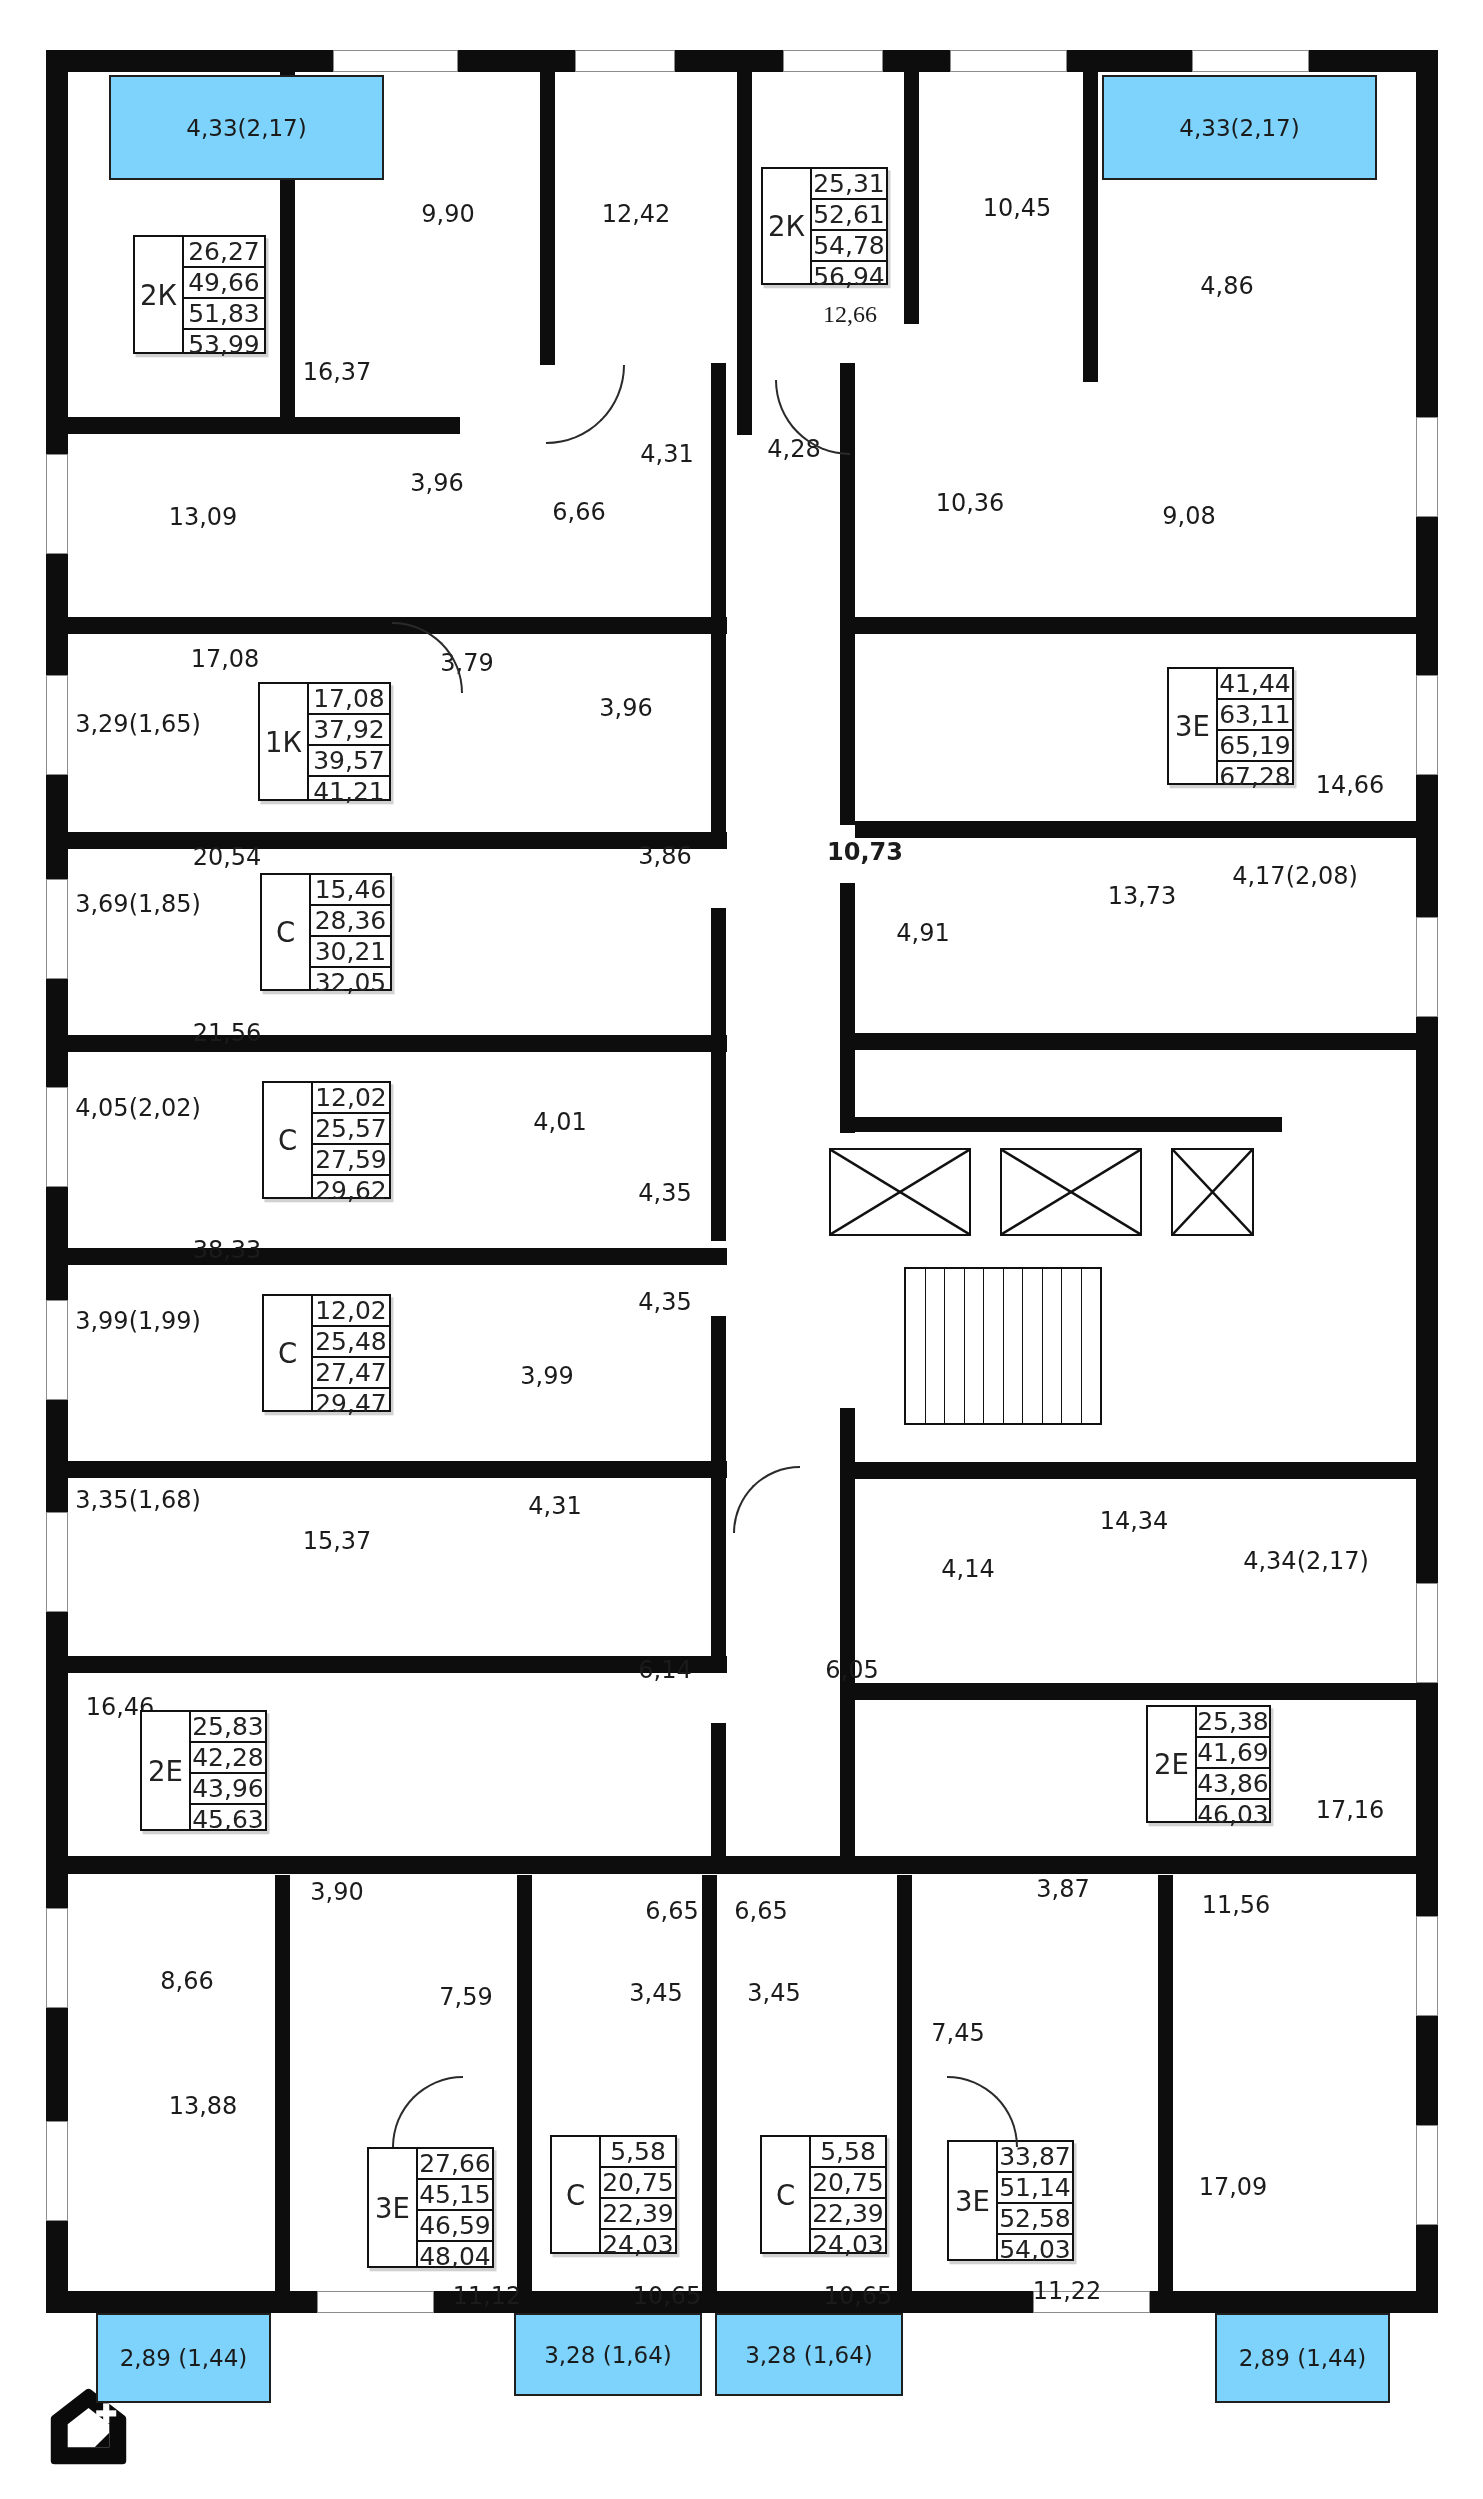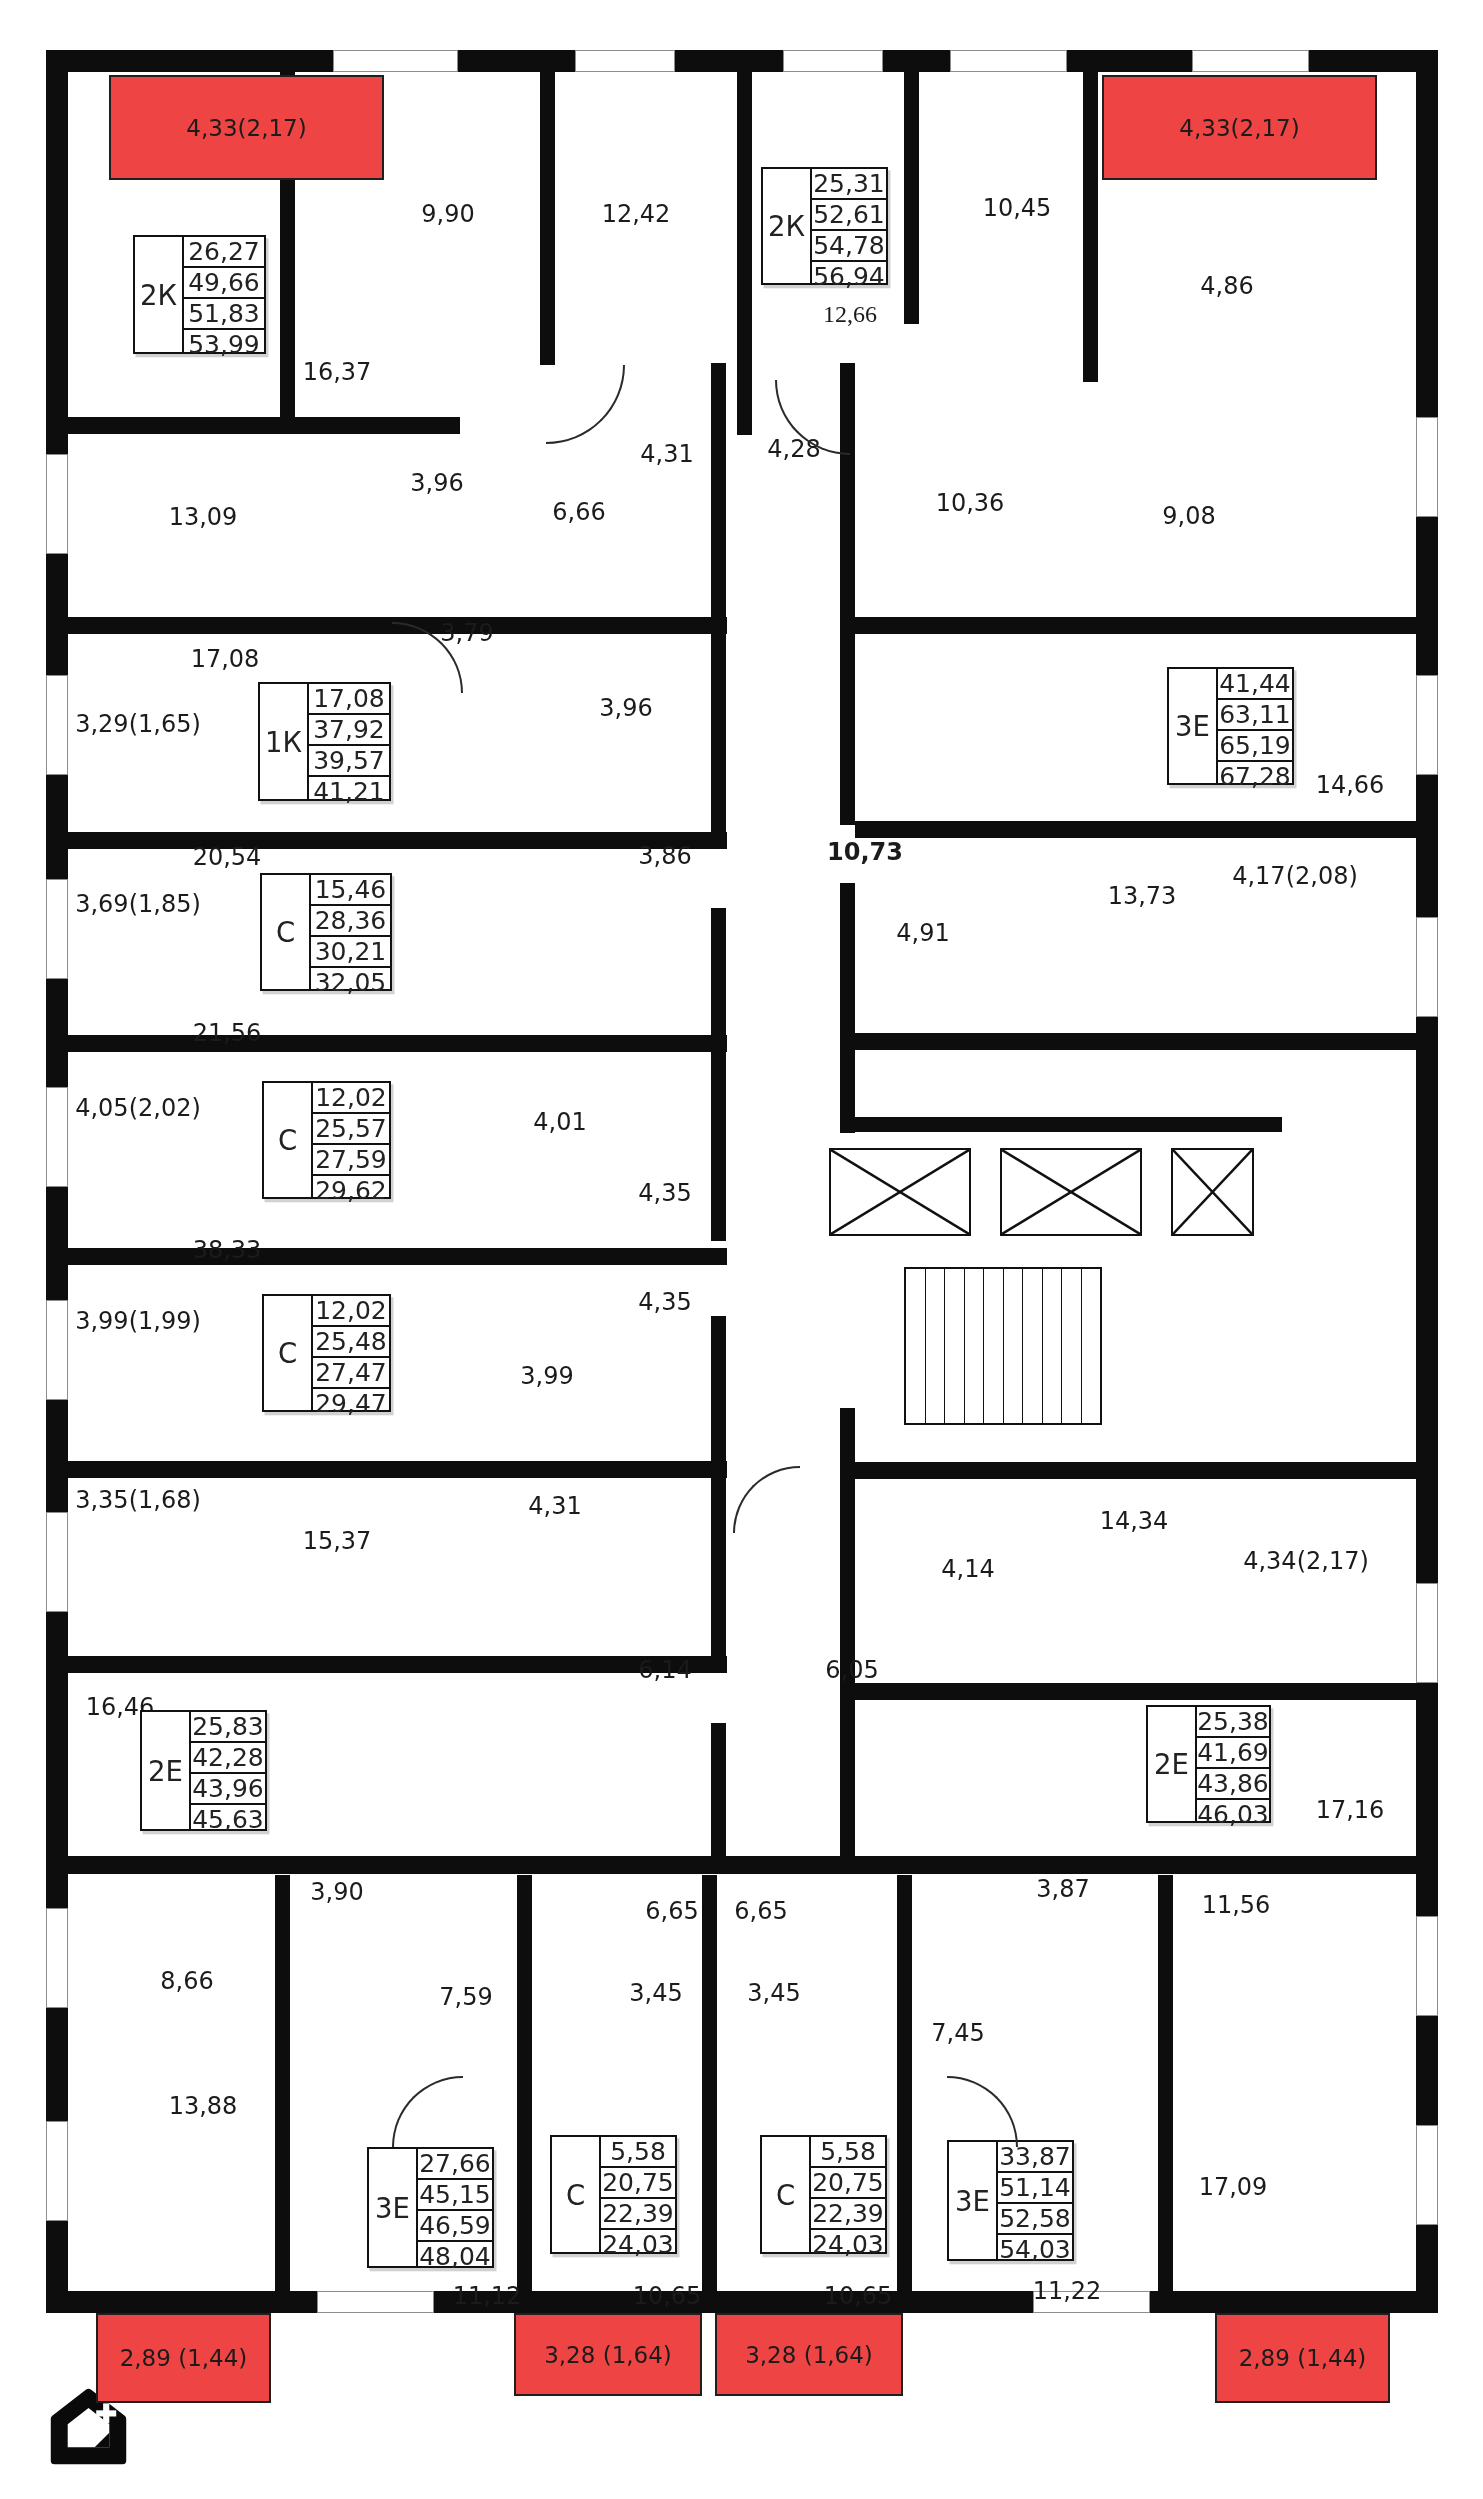--- a/index.html
+++ b/index.html
@@ -2,21 +2,21 @@
 <html style="font-size:13.3px"><head>
 <meta charset="utf-8">
 <style>
   html,body{margin:0;padding:0;background:#fff;}
   #plan{position:relative;width:1484px;height:2500px;background:#ffffff;overflow:hidden;
         font-family:"DejaVu Sans", sans-serif;}
   .wall{position:absolute;background:#0d0d0d;}
   .window{position:absolute;background:#fff;border:1.7px solid #8d8d8d;box-sizing:border-box;}
   .lbl{position:absolute;transform:translate(-50%,-50%);font-size:24px;color:#1b1b1b;
        white-space:nowrap;font-weight:500;}
-  .balc{position:absolute;border:2.5px solid #1f1f1f;background:#ef4444;display:flex;
+  .balc{position:absolute;border:2.5px solid #1f1f1f;background:#7dd3fc;display:flex;
         align-items:center;justify-content:center;box-sizing:border-box;}
   .balc span{font-size:23px;color:#1b1b1b;font-weight:500;white-space:nowrap;}
   .ut{position:absolute;display:flex;border:2.5px solid #111;background:#fff;box-sizing:border-box;
       box-shadow:2.5px 3.3px 0 rgba(0,0,0,0.18);}
   .ut-type{width:47px;display:flex;align-items:center;justify-content:center;font-size:27.5px;
            color:#222;border-right:2.5px solid #111;}
   .ut-vals{flex:1;display:flex;flex-direction:column;}
   .ut-row{flex:1;display:flex;align-items:center;justify-content:center;font-size:25px;
           color:#222;border-bottom:2.5px solid #111;}
   .ut-row:last-child{border-bottom:none;}
@@ -110,21 +110,21 @@
     <div class="lbl" style="left: 1227px; top: 286px;">4,86</div>
     <div class="lbl" style="left: 850px; top: 314px; font-family: Liberation Serif, serif;">12,66</div>
     <div class="lbl" style="left: 337px; top: 372px;">16,37</div>
     <div class="lbl" style="left: 203px; top: 517px;">13,09</div>
     <div class="lbl" style="left: 437px; top: 483px;">3,96</div>
     <div class="lbl" style="left: 579px; top: 512px;">6,66</div>
     <div class="lbl" style="left: 667px; top: 454px;">4,31</div>
     <div class="lbl" style="left: 794px; top: 449px;">4,28</div>
     <div class="lbl" style="left: 970px; top: 503px;">10,36</div>
     <div class="lbl" style="left: 1189px; top: 516px;">9,08</div>
-    <div class="lbl" style="left: 467px; top: 633px;">3,79</div>
+    <div class="lbl" style="left: 467px; top: 663px;">3,79</div>
     <div class="lbl" style="left: 225px; top: 659px;">17,08</div>
     <div class="lbl" style="left: 138px; top: 724px;">3,29(1,65)</div>
     <div class="lbl" style="left: 626px; top: 708px;">3,96</div>
     <div class="lbl" style="left: 1350px; top: 785px;">14,66</div>
     <div class="lbl" style="left: 227px; top: 857px;">20,54</div>
     <div class="lbl" style="left: 138px; top: 904px;">3,69(1,85)</div>
     <div class="lbl" style="left: 665px; top: 856px;">3,86</div>
     <div class="lbl" style="left: 865px; top: 852px; font-weight: bold;">10,73</div>
     <div class="lbl" style="left: 923px; top: 933px;">4,91</div>
     <div class="lbl" style="left: 1142px; top: 896px;">13,73</div>

